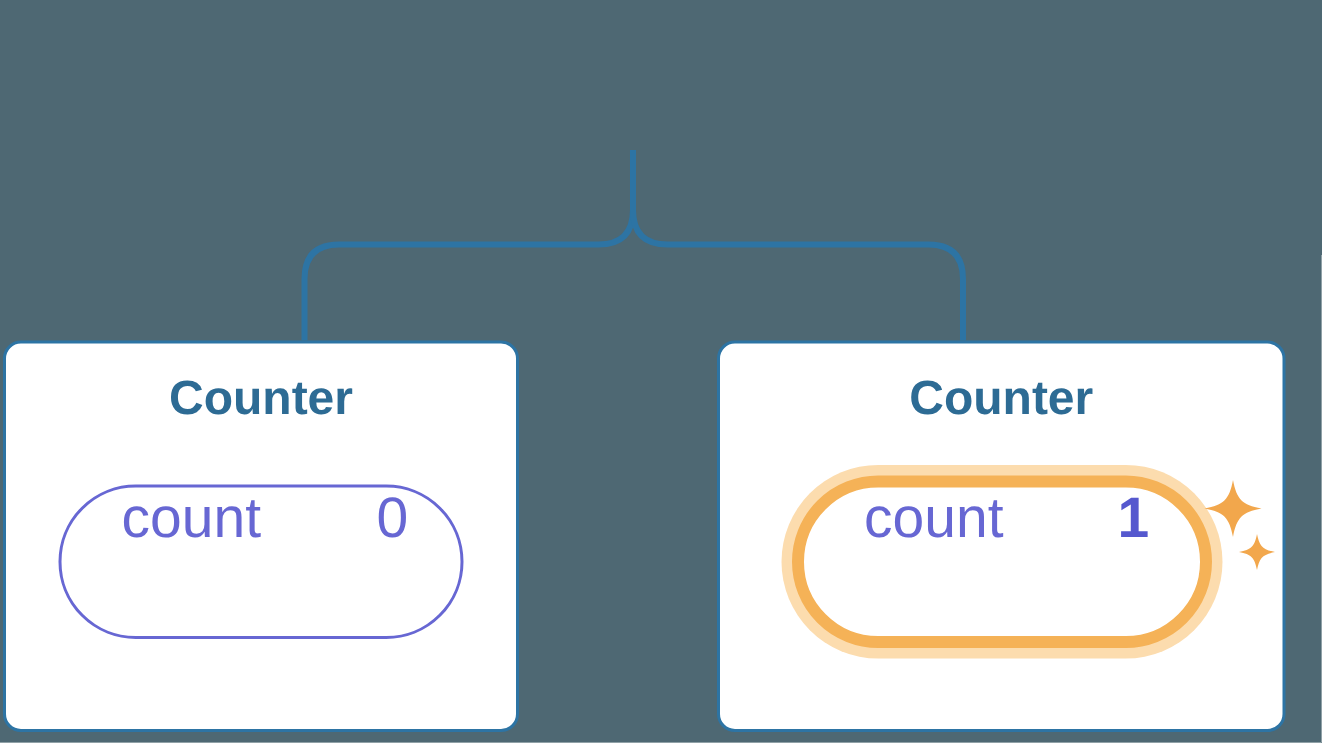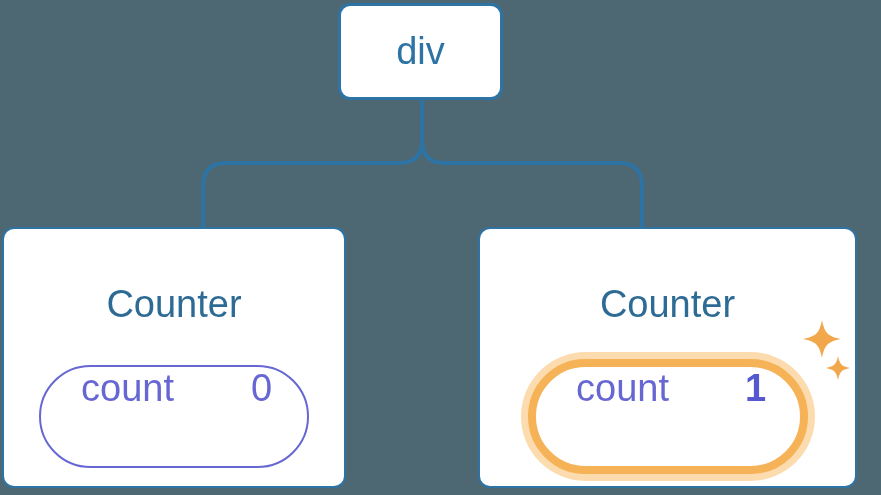--- a/index.html
+++ b/index.html
@@ -49,23 +49,23 @@
     border: 2px solid var(--line-blue, #2d74a4);
     border-radius: 12px;
     display: flex;
     flex-direction: column;
     align-items: center;
   }
   .card-left  { left: 2px;   width: 344px; }
   .card-right { left: 478px; width: 379px; }
 
   .card-title {
-    margin-top: 56px;
-    font-size: 38px;
-    font-weight: 400;
+    margin-top: 20px;
+    font-size: 32px;
+    font-weight: 700;
     line-height: 1;
     color: var(--title-blue, #2d6b94);
   }
 
   .pill {
     display: flex;
     align-items: flex-start;
     box-sizing: border-box;
     background: #ffffff;
     overflow: hidden;
@@ -124,23 +124,20 @@
 </head>
 <body>
 
 <div class="canvas">
 
   <svg class="connectors" viewBox="0 0 881 495">
     <path class="conn" d="M422,100 L422,140 Q422,163 399,163 L226,163 Q203,163 203,186 L203,227"></path>
     <path class="conn" d="M422,100 L422,140 Q422,163 445,163 L619,163 Q642,163 642,186 L642,227"></path>
   </svg>
 
-  <div class="node-root">
-    <span>div</span>
-  </div>
 
   <div class="card card-left">
     <div class="card-title">Counter</div>
     <div class="pill pill-plain">
       <span class="pill-key">count</span>
       <span class="pill-divider"></span>
       <span class="pill-value">0</span>
     </div>
   </div>
 

